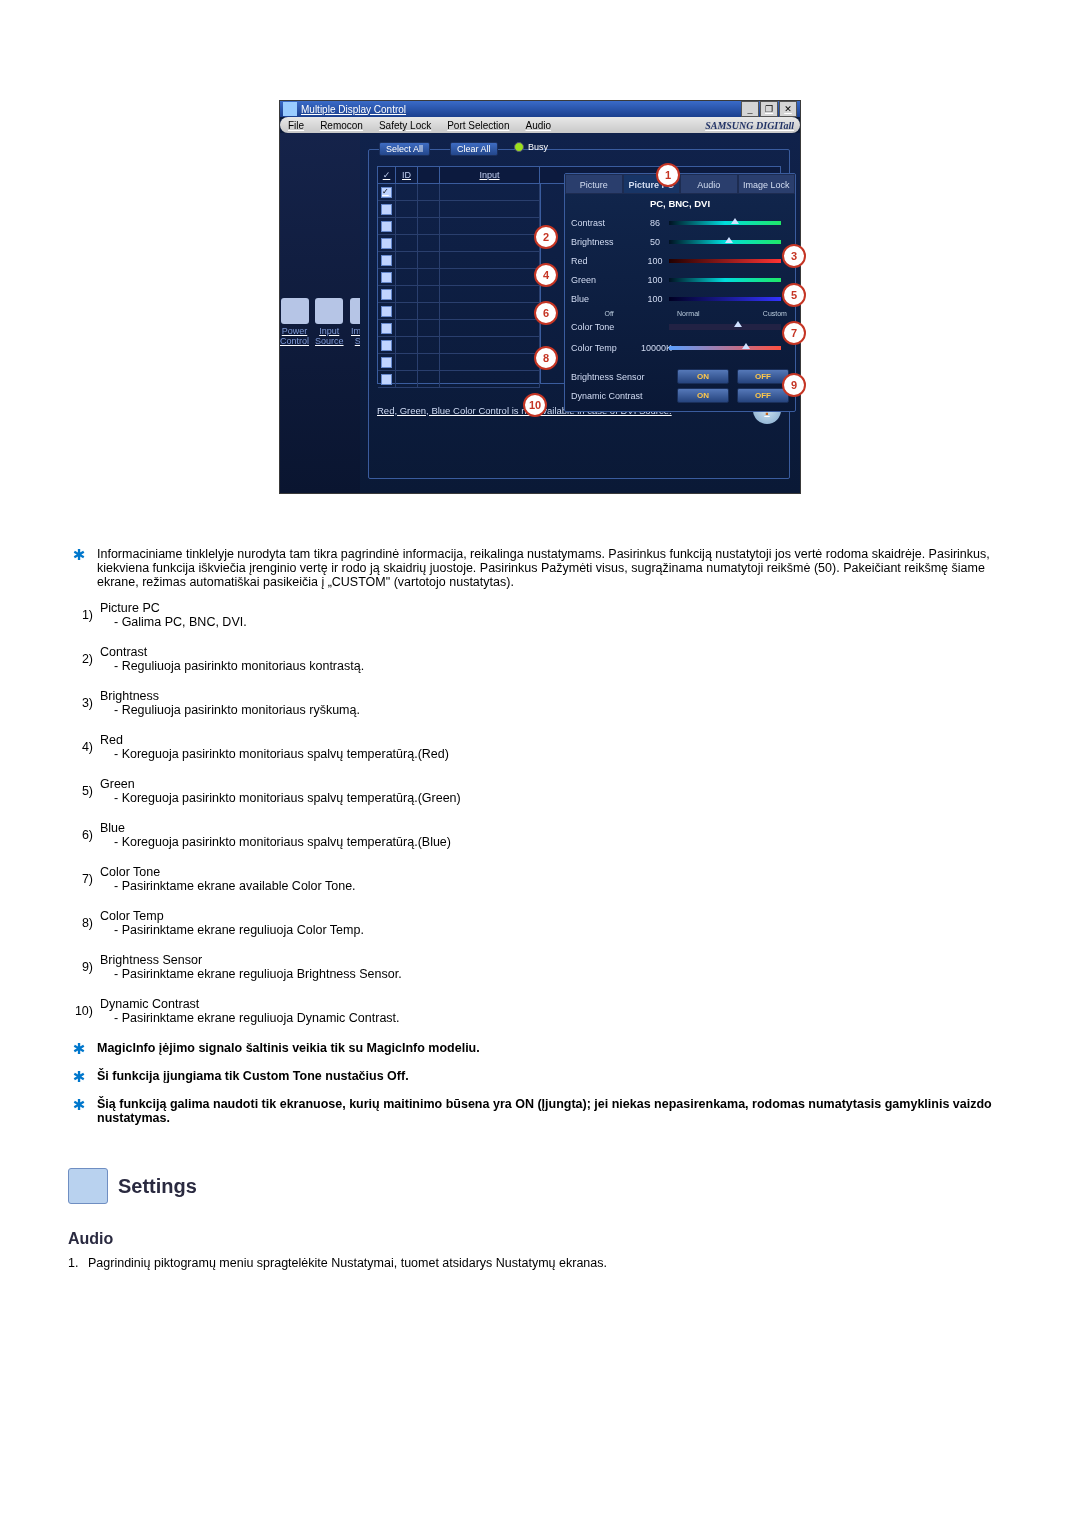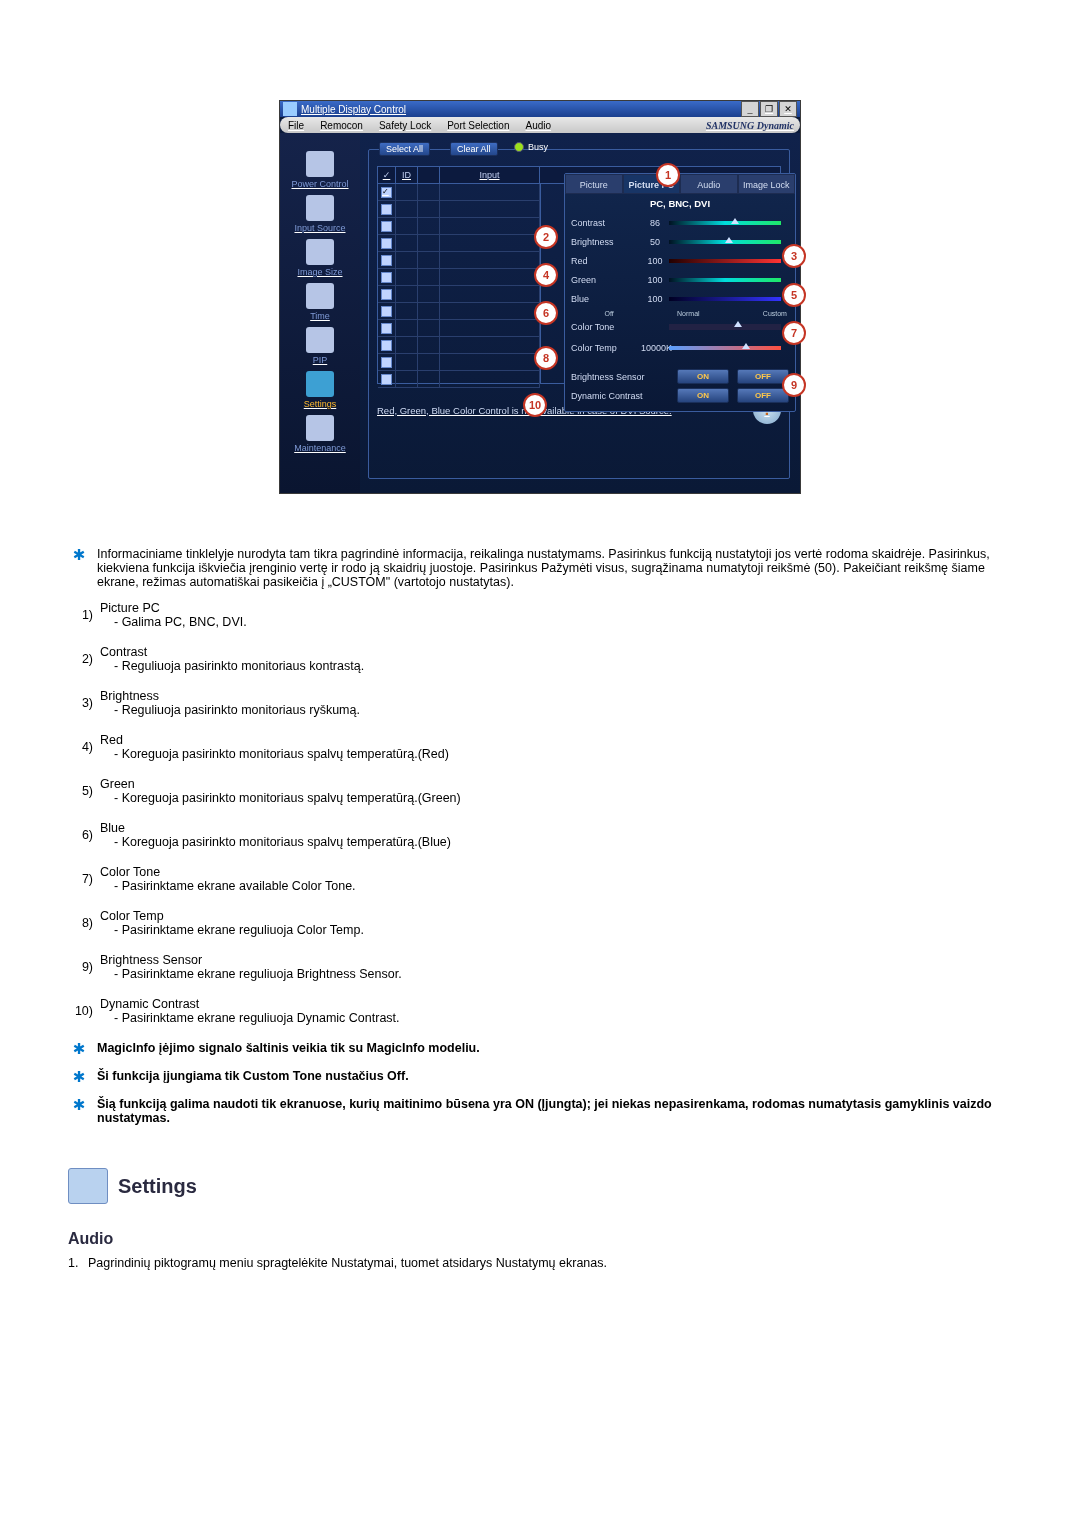--- a/index.html
+++ b/index.html
@@ -47,21 +47,21 @@
   }
   .menubar .menus { display: flex; }
   .menubar .menus span { padding: 0 8px; }
   .menubar .brand { font-family: serif; font-style: italic; font-weight: bold; color:#223366; padding-right:6px; font-size:10px;}
   .app-body {
     display: flex; height: 360px;
   }
   .sidebar {
     width: 80px;
     background: linear-gradient(#15234a,#0a1530);
-    display: flex; flex-direction: column; align-items: center;
+    display: flex; align-items: center;
     padding-top: 18px; gap: 6px;
   }
   .side-item { text-align: center; color: #7f9ad6; font-size: 9px; }
   .side-item.active { color: #ffba2e; }
   .side-icon { width: 28px; height: 26px; background: #b6c5e6; border-radius: 3px; margin: 0 auto 2px auto; }
   .side-icon.settings { background:#3da0d3; }
   .mainpanel {
     flex: 1;
     position: relative;
     padding: 16px 10px 6px 8px;
@@ -174,21 +174,21 @@
     </div>
   </div>
   <div class="menubar">
     <div class="menus">
       <span>File</span>
       <span>Remocon</span>
       <span>Safety Lock</span>
       <span>Port Selection</span>
       <span>Audio</span>
     </div>
-    <span class="brand">SAMSUNG Dynamic</span>
+    <span class="brand">SAMSUNG DIGITall</span>
   </div>
 
   <div class="app-body">
 
     <div class="sidebar">
       <div class="side-item"><div class="side-icon"></div><span>Power Control</span></div>
       <div class="side-item"><div class="side-icon"></div><span>Input Source</span></div>
       <div class="side-item"><div class="side-icon"></div><span>Image Size</span></div>
       <div class="side-item"><div class="side-icon"></div><span>Time</span></div>
       <div class="side-item"><div class="side-icon"></div><span>PIP</span></div>

